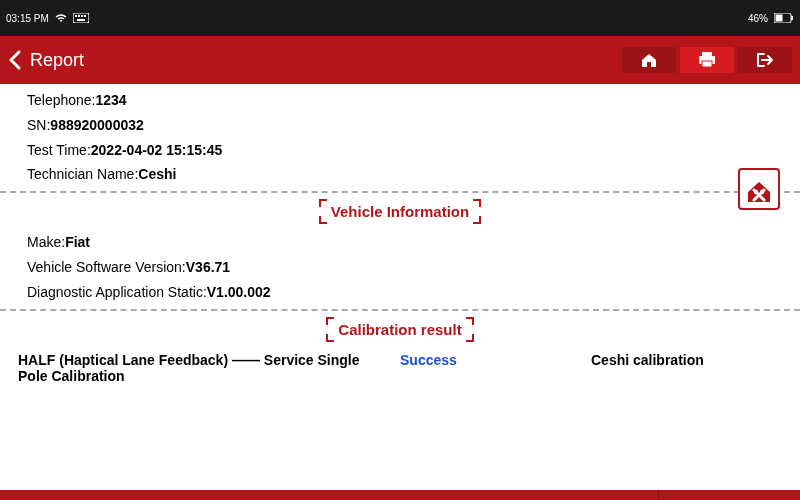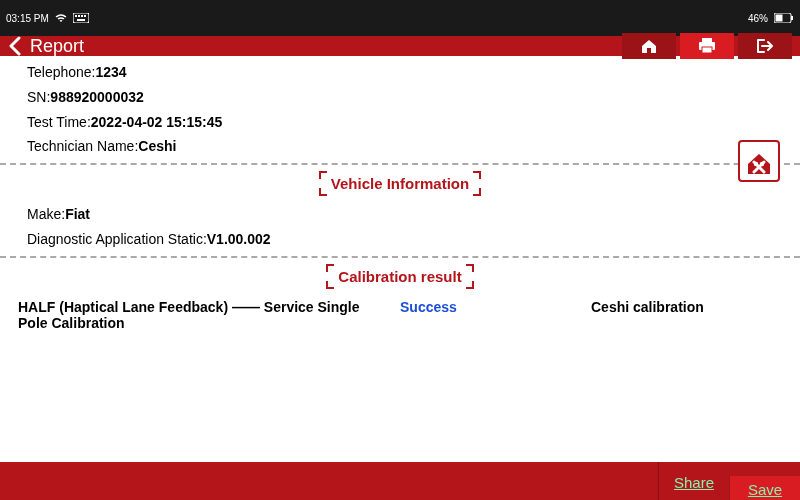--- a/index.html
+++ b/index.html
@@ -10,21 +10,21 @@
     color: #fff;
     display: flex;
     align-items: center;
     font-size: 10px;
     padding: 0 6px;
     justify-content: space-between;
   }
   .statusbar .left, .statusbar .right { display: flex; align-items: center; gap: 6px; }
   .statusbar .ico { display: inline-flex; }
   .titlebar {
-    height: 20px;
+    height: 48px;
     background: #b4151b;
     color: #fff;
     display: flex;
     align-items: center;
     padding: 0 8px;
   }
   .titlebar .back { display: flex; align-items: center; cursor: pointer; }
   .titlebar .title { font-size: 18px; margin-left: 8px; font-weight: 400; }
   .titlebar .spacer { flex: 1; }
   .titlebar .tool {
@@ -212,20 +212,23 @@
     <span class="brackets">
       <span class="corner tl"></span><span class="corner tr"></span><span class="corner bl"></span><span class="corner br"></span>
       <span>Vehicle Information</span>
     </span>
   </div>
 
   <div class="kv">
     <span class="label">Make:</span><span class="value">Fiat</span>
   </div>
   <div class="kv">
+    <span class="label">Vehicle Software Version:</span><span class="value">V36.71</span>
+  </div>
+  <div class="kv">
     <span class="label">Diagnostic Application Static:</span><span class="value">V1.00.002</span>
   </div>
 
   <hr class="dash-sep">
 
   <div class="section-header">
     <span class="brackets">
       <span class="corner tl"></span><span class="corner tr"></span><span class="corner bl"></span><span class="corner br"></span>
       <span>Calibration result</span>
     </span>

